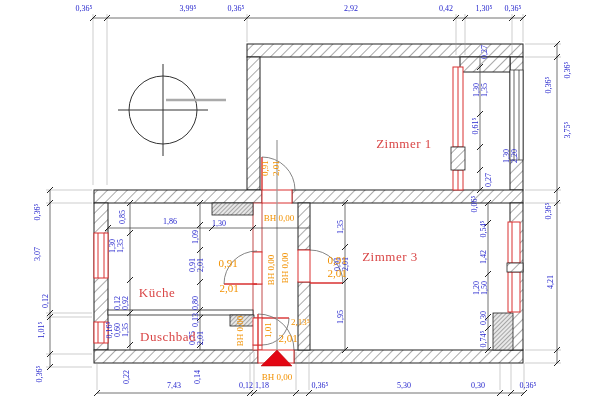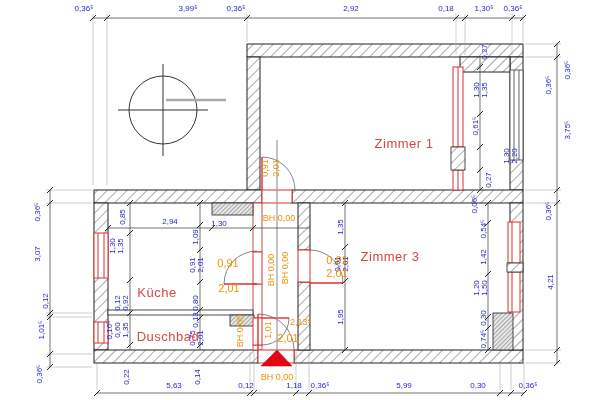--- a/index.html
+++ b/index.html
@@ -1,17 +1,17 @@
 <!DOCTYPE html>
 <html><head>
 <meta charset="utf-8">
 <style>
   html,body{margin:0;padding:0;background:#fff;}
   #stage{position:relative;width:600px;height:400px;background:#fff;overflow:hidden;
-         font-family:Liberation Sans, sans-serif;}
+         font-family:Liberation Serif, serif;}
   #plan{position:absolute;left:0;top:0;}
   .lbl{position:absolute;font-size:8px;line-height:1;color:#2525cd;white-space:nowrap;
        transform:translate(-50%,-50%);}
   .lbl.rot{transform:translate(-50%,-50%) rotate(-90deg);}
   .lbl.o{color:#f29100;font-size:9px;}
   .lbl.room{color:#d94545;font-size:13px;letter-spacing:.5px;text-align:center;}
 </style>
 </head>
 <body>
 
@@ -145,28 +145,28 @@
     <path d="M485,206 l6,-6 M485,226 l6,-6 M485,277 l6,-6 M485,320 l6,-6 M485,331 l6,-6 M485,353 l6,-6"></path>
     <path d="M477,70 l6,-6 M477,117 l6,-6 M477,150 l6,-6 M477,173 l6,-6 M477,193 l6,-6"></path>
   </g>
 </svg>
 
 <div id="labels">
       <div class="lbl" style="left: 84px; top: 9px;">0,36⁵</div>
       <div class="lbl" style="left: 188px; top: 9px;">3,99⁵</div>
       <div class="lbl" style="left: 236px; top: 9px;">0,36⁵</div>
       <div class="lbl" style="left: 351px; top: 9px;">2,92</div>
-      <div class="lbl" style="left: 446px; top: 9px;">0,18</div>
+      <div class="lbl" style="left: 446px; top: 9px;">0,42</div>
       <div class="lbl" style="left: 484px; top: 9px;">1,30⁵</div>
       <div class="lbl" style="left: 513px; top: 9px;">0,36⁵</div>
-      <div class="lbl" style="left: 174px; top: 386px;">5,63</div>
+      <div class="lbl" style="left: 174px; top: 386px;">7,43</div>
       <div class="lbl" style="left: 246px; top: 386px;">0,12</div>
-      <div class="lbl" style="left: 294px; top: 386px;">1,18</div>
+      <div class="lbl" style="left: 262px; top: 386px;">1,18</div>
       <div class="lbl" style="left: 320px; top: 386px;">0,36⁵</div>
-      <div class="lbl" style="left: 404px; top: 386px;">5,99</div>
+      <div class="lbl" style="left: 404px; top: 386px;">5,30</div>
       <div class="lbl" style="left: 478px; top: 386px;">0,30</div>
       <div class="lbl" style="left: 528px; top: 386px;">0,36⁵</div>
       <div class="lbl rot" style="left: 38px; top: 212px;">0,36⁵</div>
       <div class="lbl rot" style="left: 38px; top: 254px;">3,07</div>
       <div class="lbl rot" style="left: 46px; top: 301px;">0,12</div>
       <div class="lbl rot" style="left: 42px; top: 330px;">1,01⁵</div>
       <div class="lbl rot" style="left: 40px; top: 374px;">0,36⁵</div>
       <div class="lbl rot" style="left: 568px; top: 70px;">0,36⁵</div>
       <div class="lbl rot" style="left: 549px; top: 85px;">0,36⁵</div>
       <div class="lbl rot" style="left: 568px; top: 130px;">3,75⁵</div>
@@ -184,21 +184,21 @@
       <div class="lbl rot" style="left: 484px; top: 257px;">1,42</div>
       <div class="lbl rot" style="left: 477px; top: 288px;">1,20</div>
       <div class="lbl rot" style="left: 485px; top: 288px;">1,50</div>
       <div class="lbl rot" style="left: 484px; top: 318px;">0,30</div>
       <div class="lbl rot" style="left: 484px; top: 339px;">0,74⁵</div>
       <div class="lbl rot" style="left: 341px; top: 227px;">1,35</div>
       <div class="lbl rot" style="left: 338px; top: 264px;">0,91</div>
       <div class="lbl rot" style="left: 346px; top: 264px;">2,01</div>
       <div class="lbl rot" style="left: 341px; top: 317px;">1,95</div>
       <div class="lbl rot" style="left: 123px; top: 217px;">0,85</div>
-      <div class="lbl" style="left: 170px; top: 222px;">2,94</div>
+      <div class="lbl" style="left: 170px; top: 222px;">1,86</div>
       <div class="lbl" style="left: 219px; top: 224px;">1,30</div>
       <div class="lbl rot" style="left: 196px; top: 237px;">1,09</div>
       <div class="lbl rot" style="left: 113px; top: 246px;">1,30</div>
       <div class="lbl rot" style="left: 121px; top: 246px;">1,35</div>
       <div class="lbl rot" style="left: 193px; top: 265px;">0,91</div>
       <div class="lbl rot" style="left: 201px; top: 265px;">2,01</div>
       <div class="lbl rot" style="left: 118px; top: 303px;">0,12</div>
       <div class="lbl rot" style="left: 126px; top: 303px;">0,92</div>
       <div class="lbl rot" style="left: 196px; top: 303px;">0,80</div>
       <div class="lbl rot" style="left: 110px; top: 330px;">0,16⁵</div>

